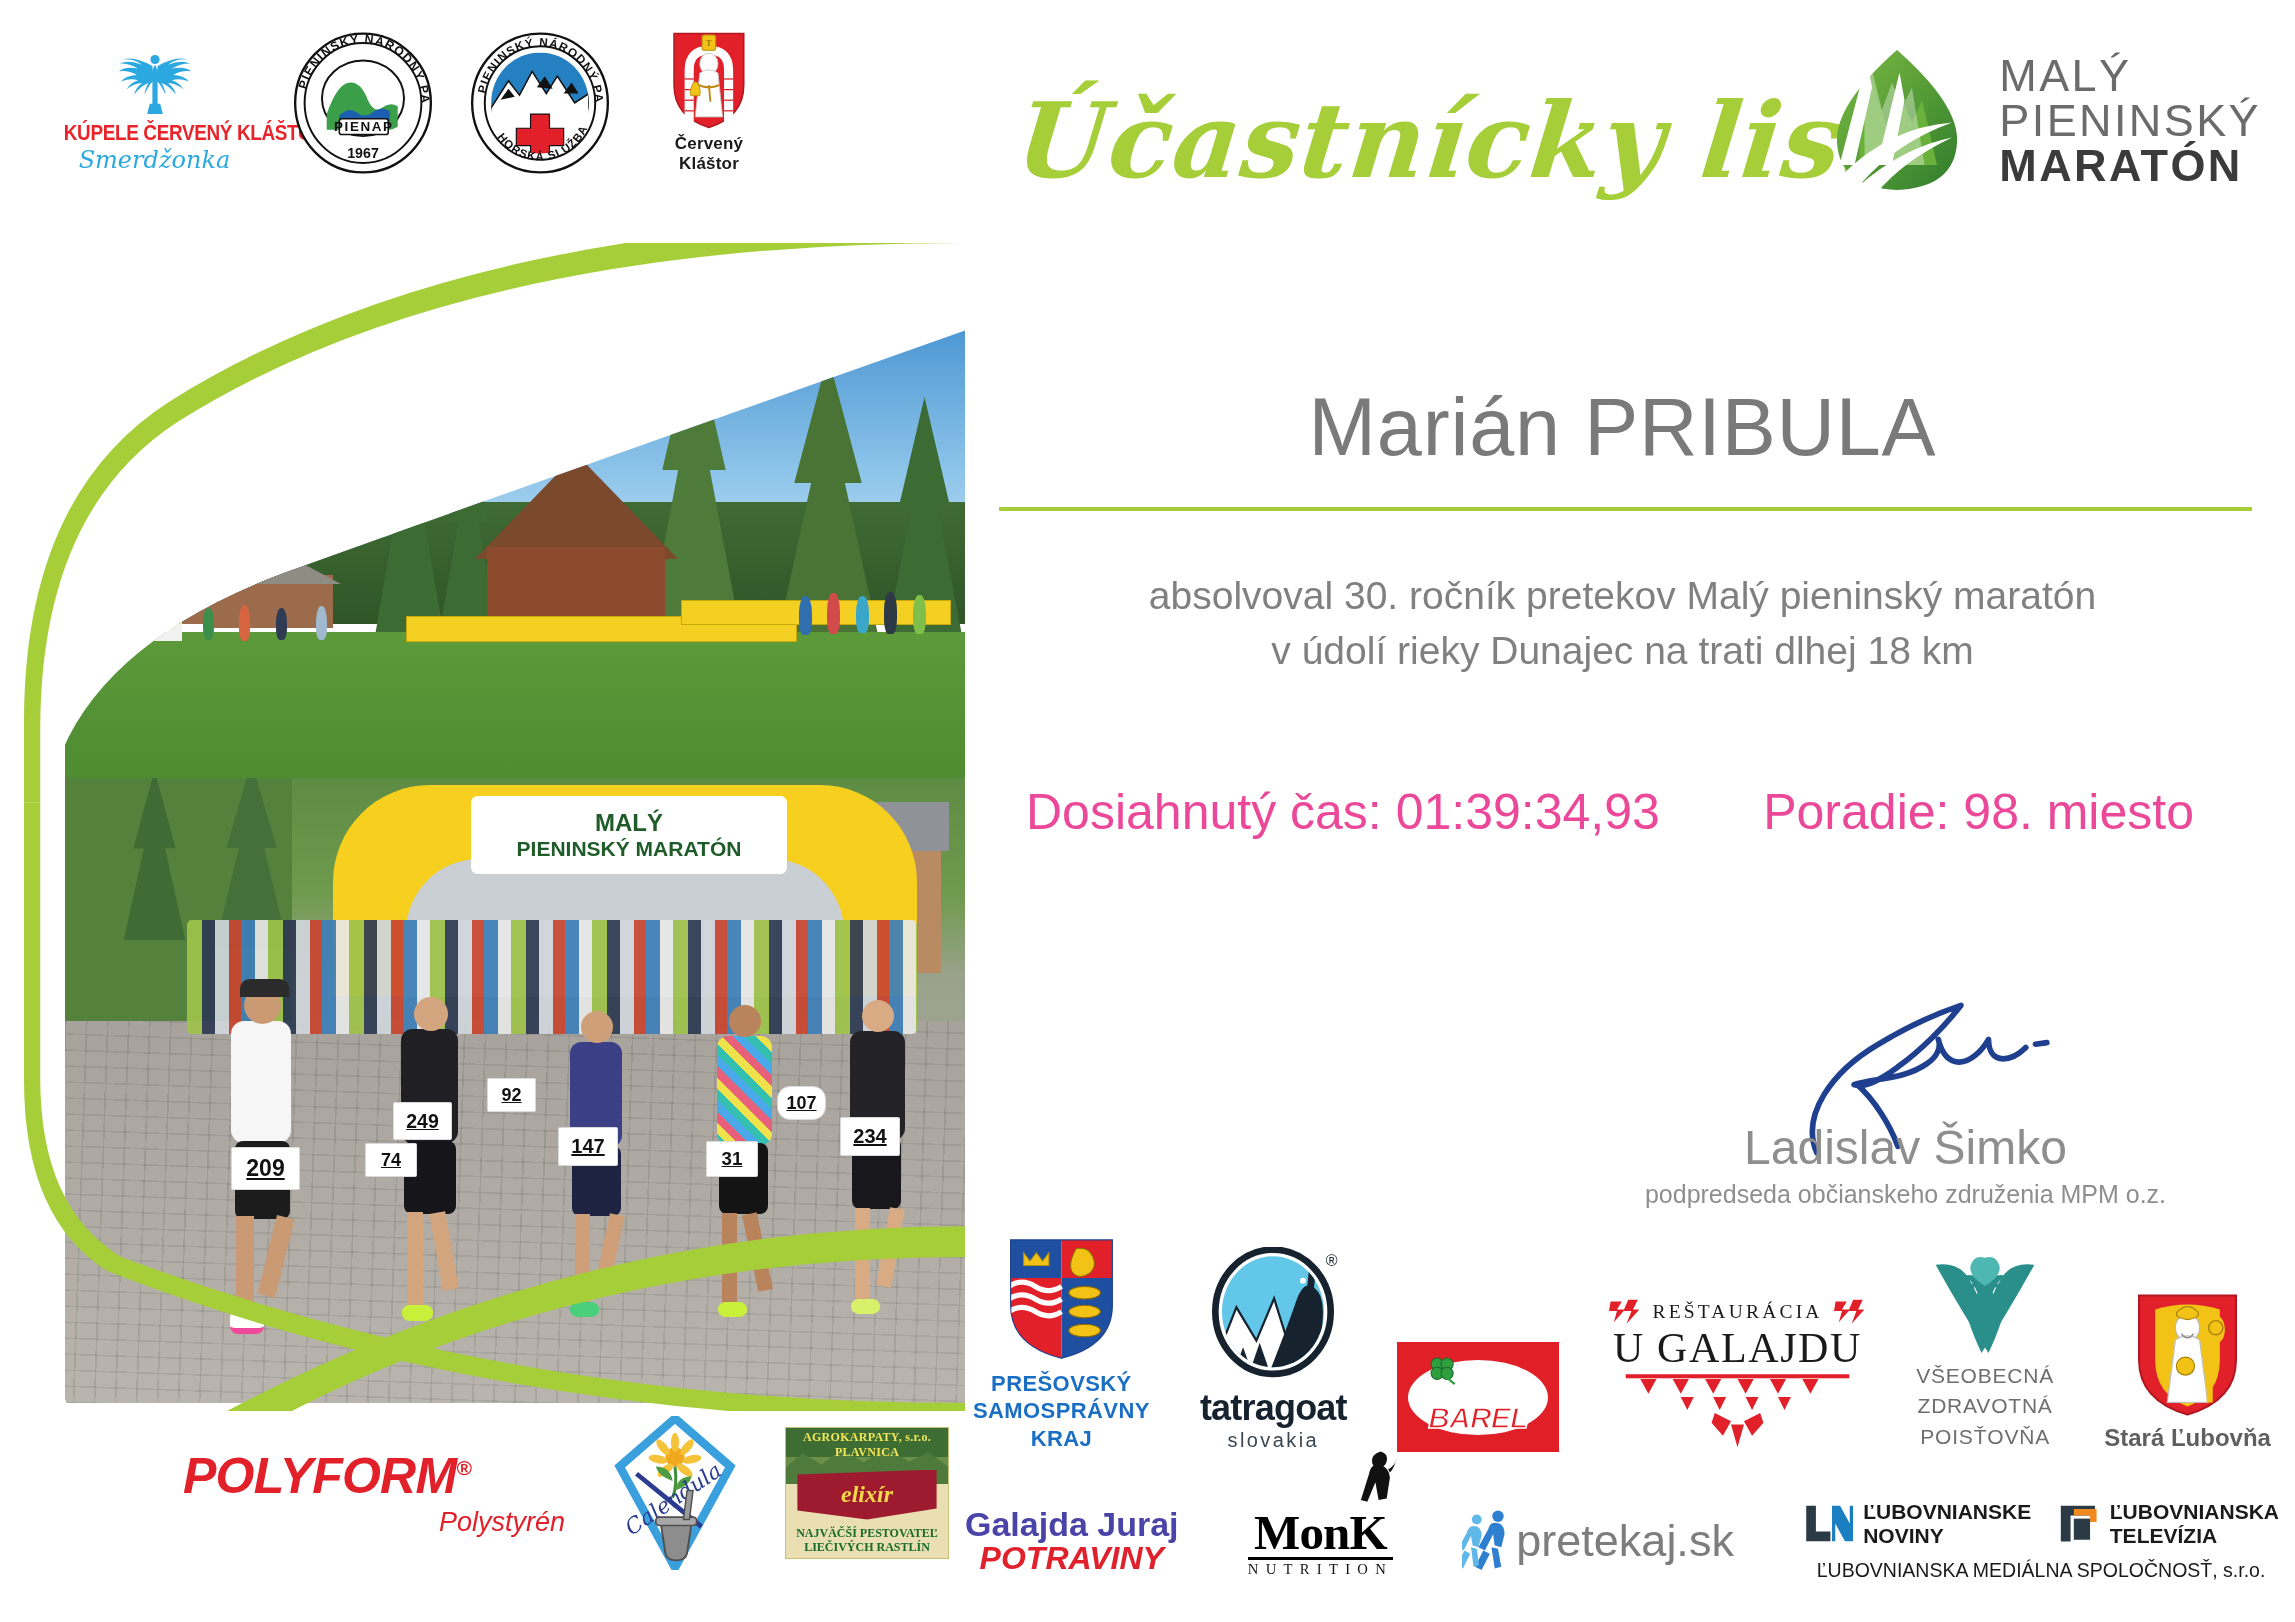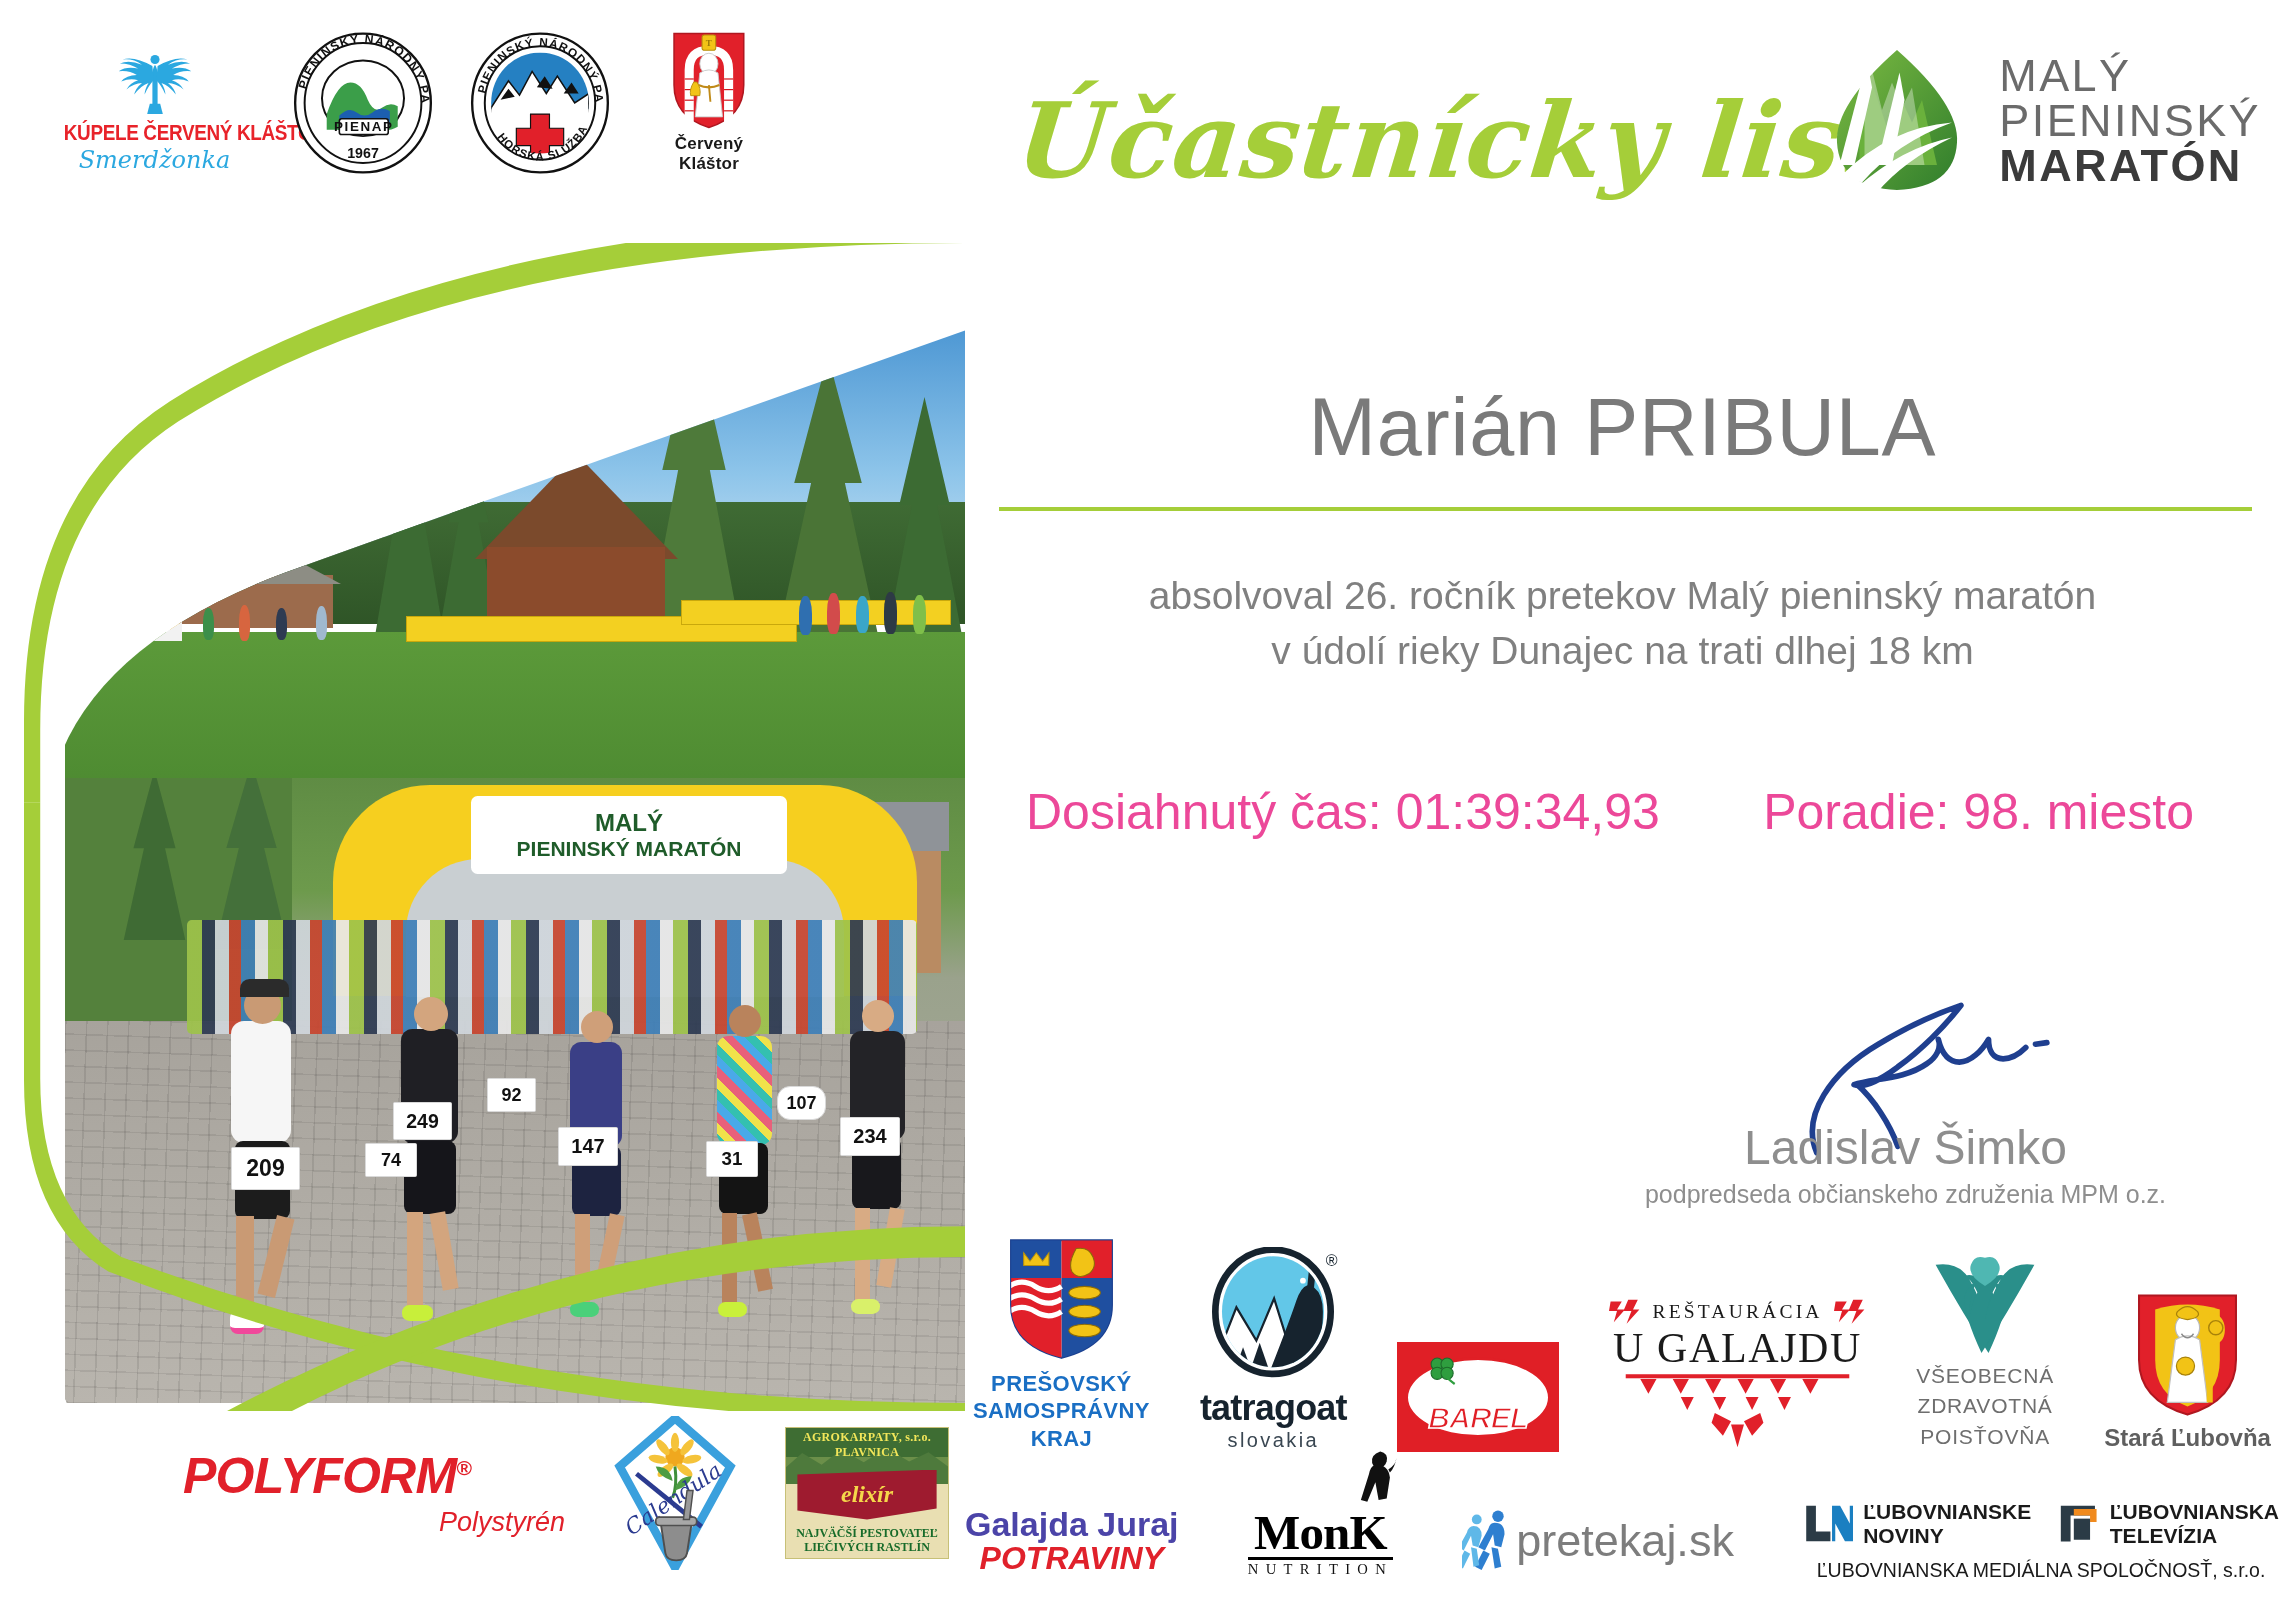--- a/index.html
+++ b/index.html
@@ -208,20 +208,21 @@
     display:flex; flex-direction:column; align-items:center; justify-content:center;
     color:#1f5c2a; font-weight:bold; line-height:1.1;
   }
   .runner { position:absolute; }
   .bib {
     position:absolute; background:#ffffff; border:0.8px solid #d9d9d9;
     color:#111; font-weight:bold; text-align:center;
     font-family:"Liberation Sans", sans-serif;
     display:flex; align-items:center; justify-content:center;
     border-radius:1.6px;
+    text-decoration:underline;
   }
 
   
   .recipient {
     position: absolute;
     left: 990px;
     top: 381px;
     width: 1265px;
     text-align: center;
     font-size: 81px;
@@ -660,21 +661,21 @@
       <path d="M1160 6 Q560 14 210 236 Q44 344 44 600 L44 680 L20 680 L20 600 Q20 330 190 220 Q540 0 1160 -14 Z" fill="#ffffff" opacity="0"></path>
       <path d="M0 690 L20 690 L20 1030 Q20 1190 120 1250 Q600 1430 1160 1430 L1160 1452 Q580 1452 104 1268 Q0 1204 0 1032 Z" fill="#a5ce39"></path>
       <path d="M1160 1250 Q700 1250 330 1440 L250 1440 Q680 1212 1160 1212 Z" fill="#a5ce39"></path>
     </svg>
   </div>
 
   <div class="recipient">Marián PRIBULA</div>
   <div class="divider"></div>
 
   <div class="desc">
-    <div>absolvoval 26. ročník pretekov Malý pieninský maratón</div>
+    <div>absolvoval 30. ročník pretekov Malý pieninský maratón</div>
     <div>v údolí rieky Dunajec na trati dlhej 18 km</div>
   </div>
 
   <div class="results">
     <div class="r-time">Dosiahnutý čas: 01:39:34,93</div>
     <div class="r-place">Poradie: 98. miesto</div>
   </div>
 
   <div class="sig-block">
     <svg class="sig-scribble" viewBox="0 0 360 200">

